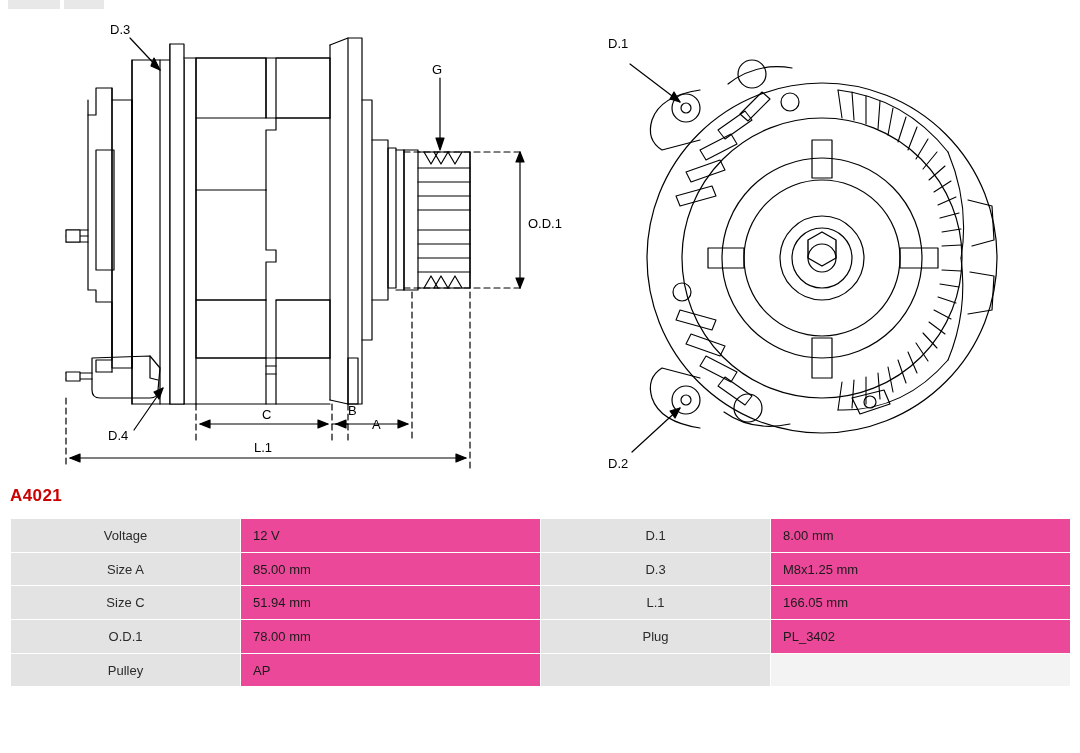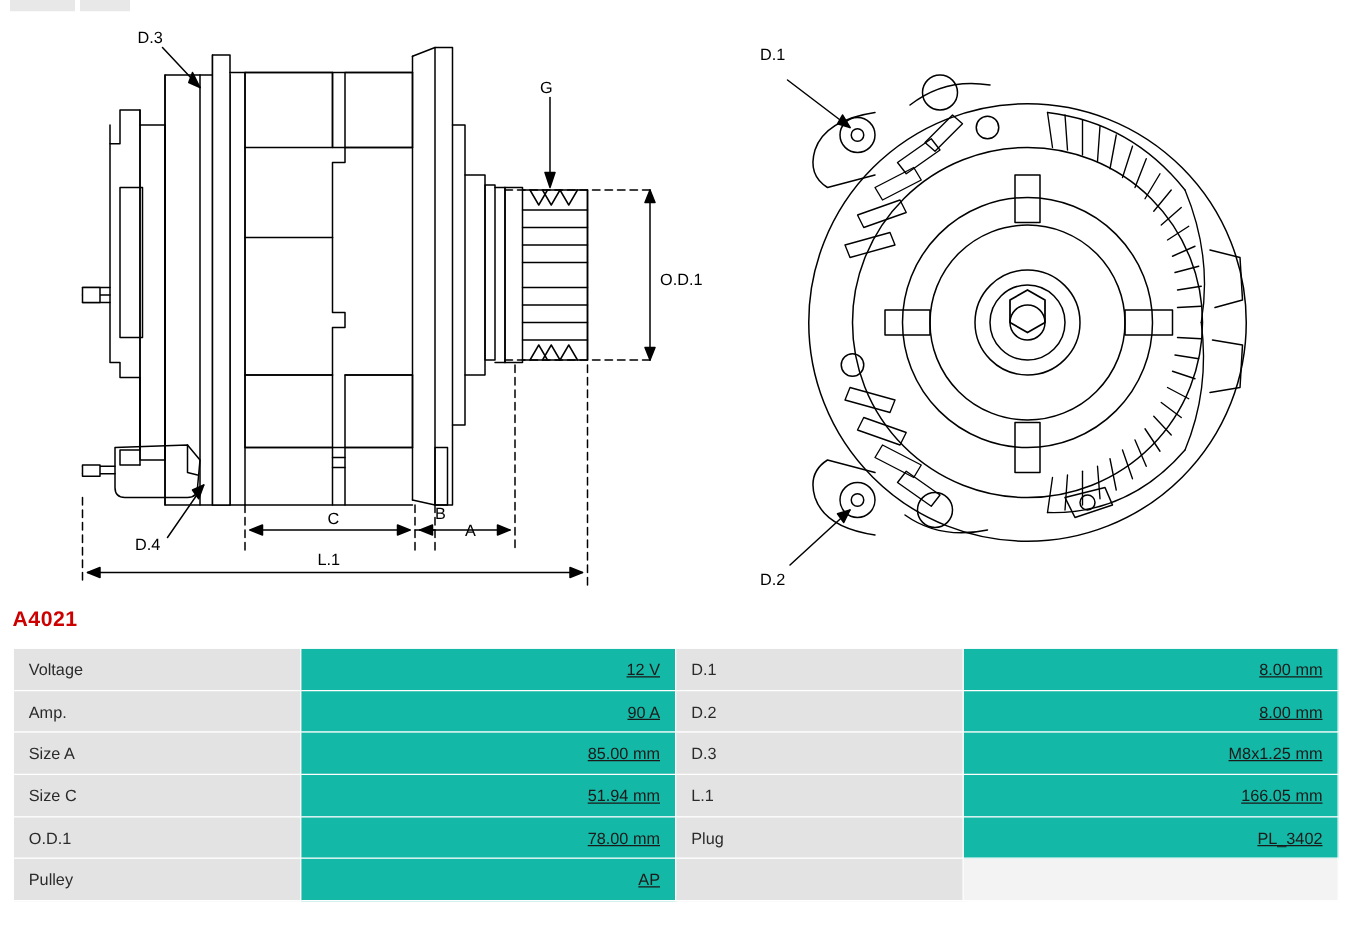--- a/index.html
+++ b/index.html
@@ -46,28 +46,27 @@
     font-size: 13px;
   }
   .spec-table td {
     height: 32.7px;
     padding: 0 12px;
     border: 1px solid #ffffff;
     vertical-align: middle;
   }
   .lbl {
     background: #e3e3e3;
+    text-align: center;
+    color: #2b2b2b;
+  }
+  .val {
+    background: #ec4899;
     text-align: left;
-    color: #2b2b2b;
-  }
-  .val {
-    background: #14b8a6;
-    text-align: right;
     color: #1a1a1a;
-    text-decoration: underline;
   }
   .empty {
     background: #e3e3e3;
   }
   .empty-val {
     background: #f3f3f3;
   }
   .col-lbl { width: 230px; }
   .col-val { width: 300px; }
   .top-strip {
@@ -319,26 +318,20 @@
         <col class="col-val">
     </colgroup>
     <tbody>
       <tr>
         <td class="lbl">Voltage</td>
         <td class="val">12 V</td>
         <td class="lbl">D.1</td>
         <td class="val">8.00 mm</td>
       </tr>
       <tr>
-        <td class="lbl">Amp.</td>
-        <td class="val">90 A</td>
-        <td class="lbl">D.2</td>
-        <td class="val">8.00 mm</td>
-      </tr>
-      <tr>
         <td class="lbl">Size A</td>
         <td class="val">85.00 mm</td>
         <td class="lbl">D.3</td>
         <td class="val">M8x1.25 mm</td>
       </tr>
       <tr>
         <td class="lbl">Size C</td>
         <td class="val">51.94 mm</td>
         <td class="lbl">L.1</td>
         <td class="val">166.05 mm</td>

